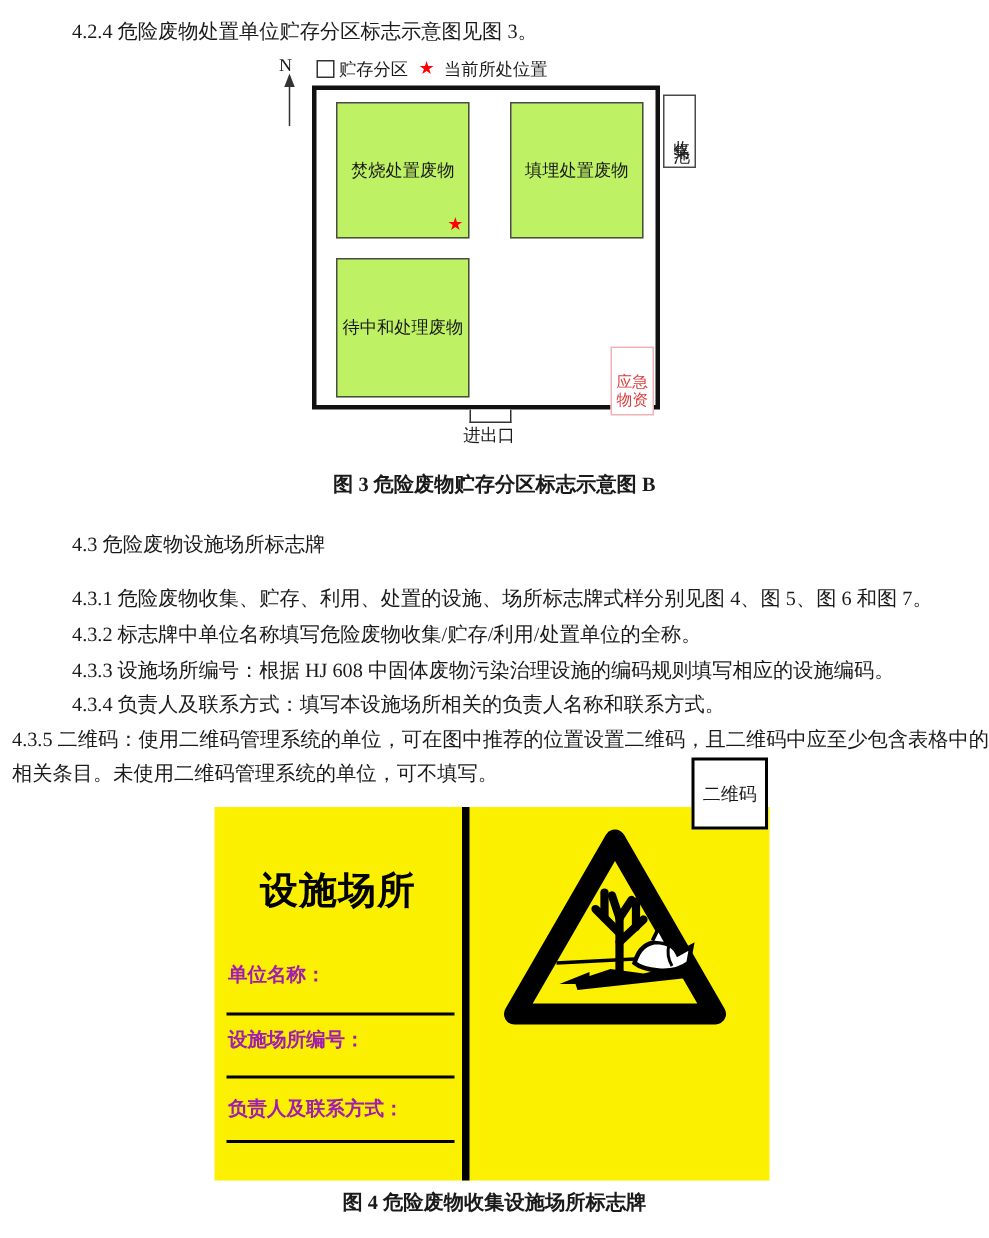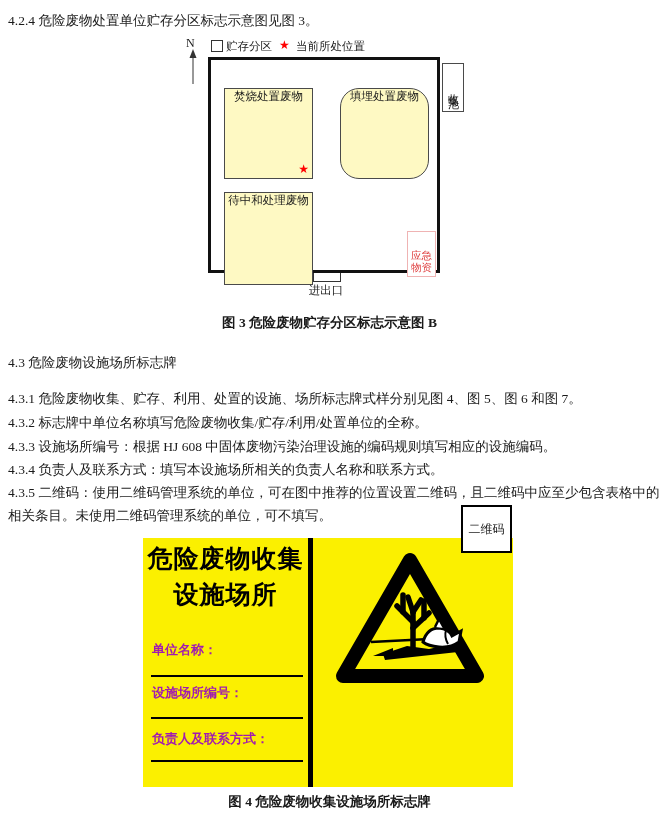--- a/index.html
+++ b/index.html
@@ -2,31 +2,31 @@
 <html style="--sign-yellow: #FBF000; --star-red: #FF0000; --emergency-red: #DE3C3C;"><head>
 <meta charset="utf-8">
 <style>
   html,body{margin:0;padding:0;}
   body{
     width:659px;height:825px;position:relative;background:#ffffff;
     font-family:"Liberation Serif","DejaVu Serif",serif;color:#1a1a1a;
     overflow:hidden;
   }
   .abs{position:absolute;}
-  .body-text{font-size:13.5px;line-height:23px;white-space:nowrap;}
+  .body-text{font-size:13.5px;line-height:23px;white-space:nowrap;margin-left:40px;}
   .para{font-size:13.5px;line-height:23px;width:652px;white-space:normal;}
   .bold{font-weight:normal;}
   .caption{left:0;width:659px;text-align:center;font-size:13.5px;font-weight:bold;}
 
   
   .legend-square{left:211px;top:40px;width:10px;height:10px;border:1px solid #333;background:#fff;}
   .legend-label{font-size:11.5px;white-space:nowrap;}
   .star{color:var(--star-red,#f00);font-size:12px;line-height:12px;}
   .outer-rect{left:208px;top:57px;width:226px;height:210px;border:3px solid #111;background:#fff;}
-  .zone-box{border:1.5px solid #4a4a4a;background:#fef9c3;display:flex;align-items:flex-start;justify-content:center;margin-top:20px;}
+  .zone-box{border:1.5px solid #4a4a4a;background:#bef264;display:flex;align-items:center;justify-content:center;}
   .zone-label{font-size:11.5px;white-space:nowrap;}
   .pool-box{left:442px;top:63px;width:20px;height:47px;border:1.5px solid #4a4a4a;background:#fff;
     display:flex;align-items:center;justify-content:center;}
   .pool-label{writing-mode:vertical-rl;font-size:11px;letter-spacing:2px;line-height:1;}
   .emergency-box{left:407px;top:231px;width:27px;height:26px;border:1px solid #efb3b3;background:#fff;
     color:var(--emergency-red,#de3c3c);font-size:10.5px;line-height:12px;text-align:center;padding-top:18px;}
   .notch{left:313px;top:273px;width:26px;height:8px;border:1.5px solid #333;border-top:none;background:#fff;}
   .entrance-label{left:300px;top:283px;width:52px;text-align:center;font-size:11.5px;}
 
   
@@ -59,21 +59,21 @@
   <div class="abs star" style="left:279px;top:39px;">★</div>
   <div class="abs legend-label" style="left:296px;top:39px;">当前所处位置</div>
 
   <div class="abs outer-rect"></div>
 
   <div class="abs zone-box" style="left:224px;top:68px;width:87px;height:89px;">
     <span class="zone-label">焚烧处置废物</span>
     <span class="star abs" style="right:3px;bottom:3px;position:absolute;">★</span>
   </div>
 
-  <div class="abs zone-box" style="left:340px;top:68px;width:87px;height:89px;border-radius:19px;">
+  <div class="abs zone-box" style="left:340px;top:68px;width:87px;height:89px;">
     <span class="zone-label">填埋处置废物</span>
   </div>
 
   <div class="abs zone-box" style="left:224px;top:172px;width:87px;height:91px;">
     <span class="zone-label">待中和处理废物</span>
   </div>
 
   <div class="abs pool-box">
     <span class="pool-label">收集池</span>
   </div>
@@ -92,21 +92,20 @@
 <div class="abs body-text bold" style="left:8px;top:351px;">4.3 危险废物设施场所标志牌</div>
 <div class="abs body-text" style="left:8px;top:387px;">4.3.1 危险废物收集、贮存、利用、处置的设施、场所标志牌式样分别见图 4、图 5、图 6 和图 7。</div>
 <div class="abs body-text" style="left:8px;top:411px;">4.3.2 标志牌中单位名称填写危险废物收集/贮存/利用/处置单位的全称。</div>
 <div class="abs body-text" style="left:8px;top:435px;">4.3.3 设施场所编号：根据 HJ 608 中固体废物污染治理设施的编码规则填写相应的设施编码。</div>
 <div class="abs body-text" style="left:8px;top:458px;">4.3.4 负责人及联系方式：填写本设施场所相关的负责人名称和联系方式。</div>
 <div class="abs para" style="left:8px;top:481px;">4.3.5 二维码：使用二维码管理系统的单位，可在图中推荐的位置设置二维码，且二维码中应至少包含表格中的相关条目。未使用二维码管理系统的单位，可不填写。</div>
 
 <div class="abs sign">
   <div class="abs sign-divider"></div>
 
-  <div class="abs sign-title" style="top:6px;">危险废物收集</div>
   <div class="abs sign-title" style="top:42px;">设施场所</div>
 
   <div class="abs sign-field-label" style="top:103px;">单位名称：</div>
   <div class="abs sign-line" style="top:137px;"></div>
 
   <div class="abs sign-field-label" style="top:146px;">设施场所编号：</div>
   <div class="abs sign-line" style="top:179px;"></div>
 
   <div class="abs sign-field-label" style="top:192px;">负责人及联系方式：</div>
   <div class="abs sign-line" style="top:222px;"></div>

